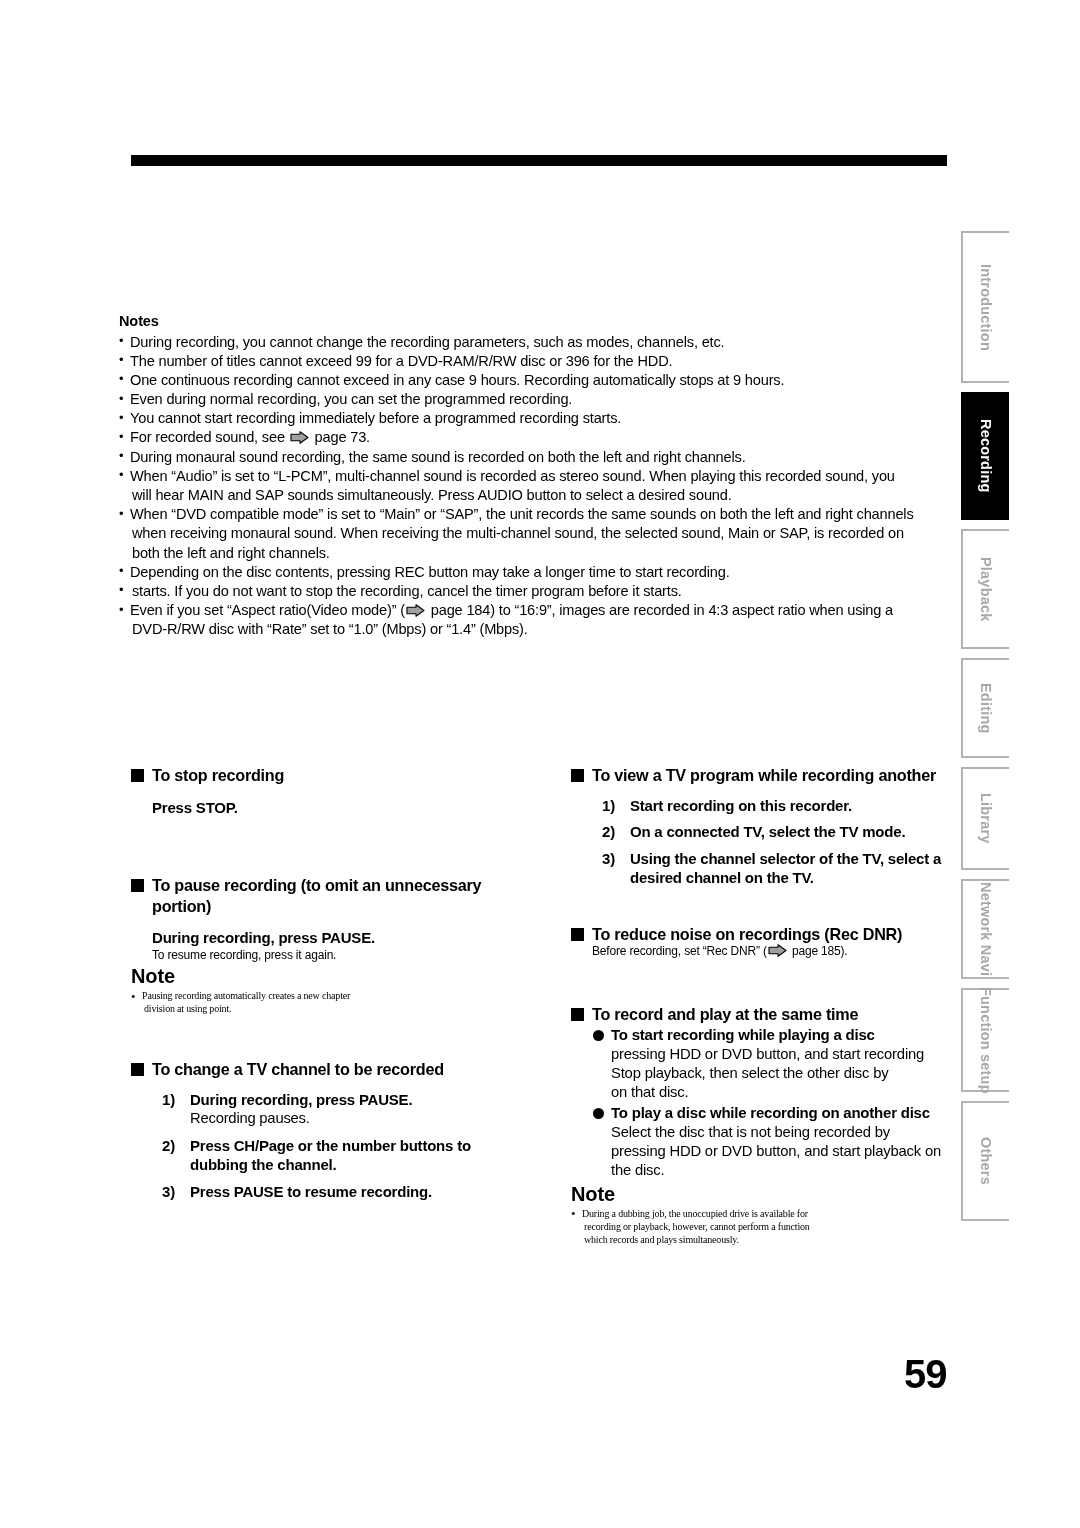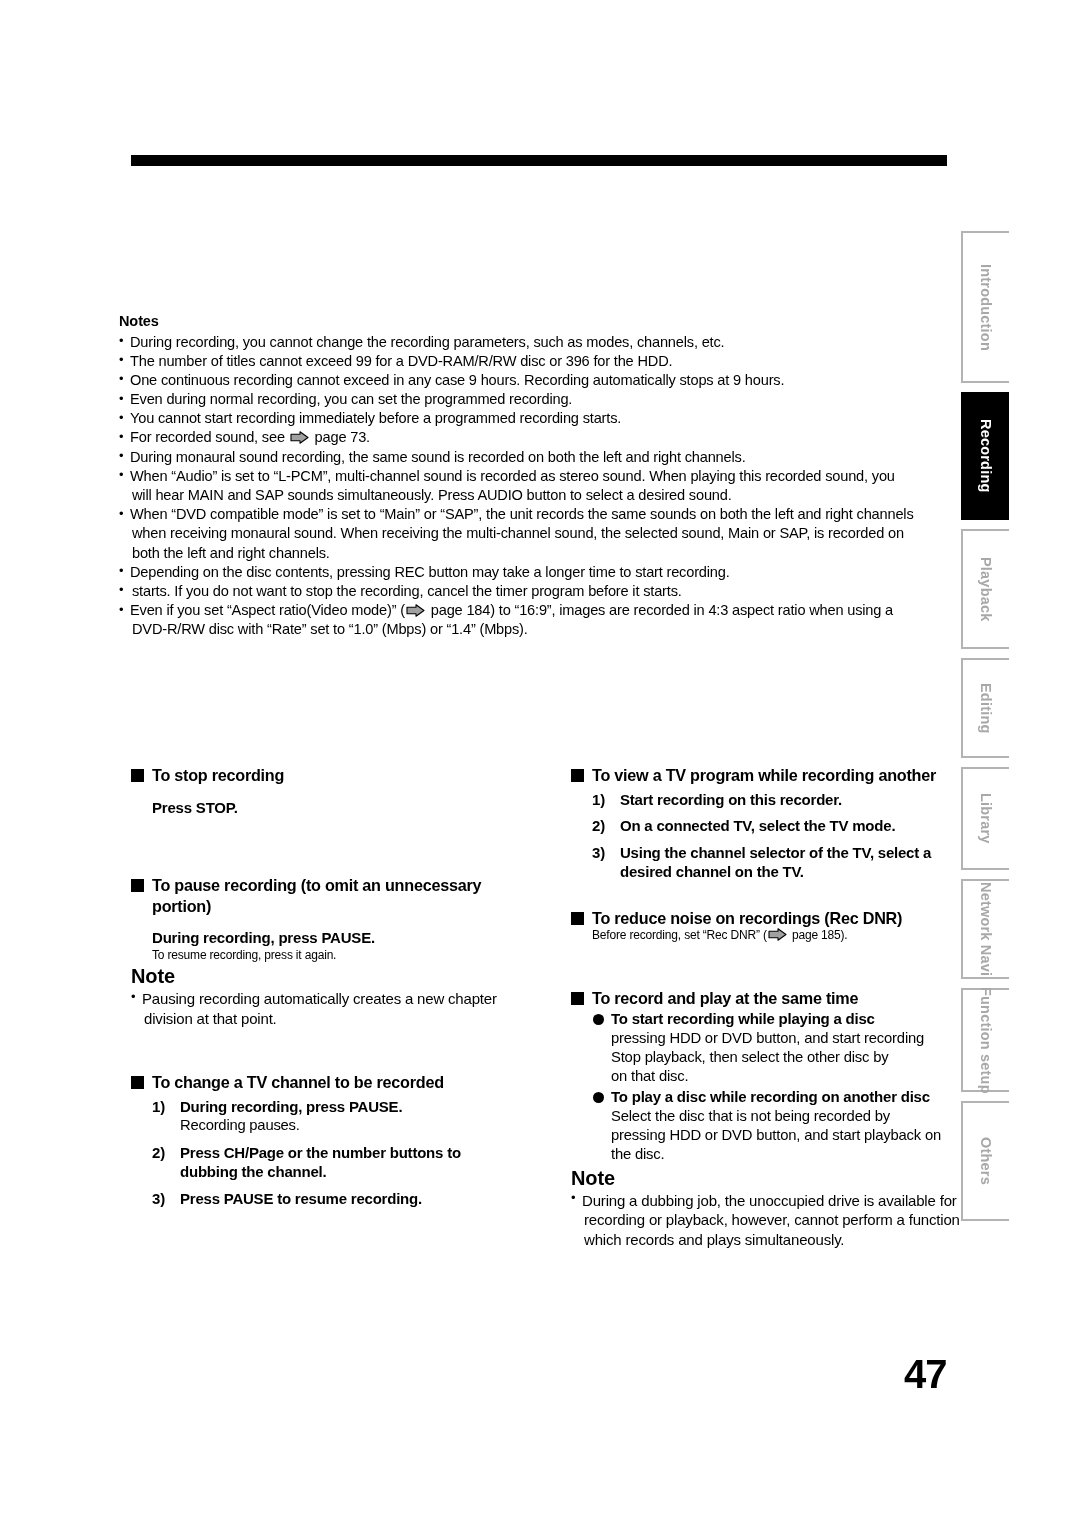--- a/index.html
+++ b/index.html
@@ -136,21 +136,21 @@
   .plain {
     font-size: 12px;
     letter-spacing: -0.18px;
     line-height: 1.3;
     margin: 0;
     padding-left: 21px;
   }
 
   ol.steps {
     list-style: none;
-    margin: 0;
+    margin: 10px;
     padding: 0 0 0 21px;
     counter-reset: st;
   }
   ol.steps > li {
     position: relative;
     padding-left: 28px;
     font-size: 15px;
     font-weight: bold;
     letter-spacing: -0.22px;
     line-height: 1.3;
@@ -211,23 +211,24 @@
     padding-left: 0;
   }
   ul.note-small {
     list-style: none;
     margin: 0;
     padding: 0;
   }
   ul.note-small > li {
     position: relative;
     padding-left: 11px;
-    font-size: 15px;
+    font-size: 10px;
     letter-spacing: -0.18px;
     line-height: 1.305;
+    font-family: Liberation Serif, serif;
   }
   ul.note-small > li::before {
     content: "\2022";
     position: absolute;
     left: 0;
     top: -0.5px;
     font-size: 13px;
   }
   ul.note-small > li .ind2 {
     display: block;
@@ -324,21 +325,21 @@
       <p class="lead">Press STOP.</p>
 
       <div class="gap-xl"></div>
 
       <h2 class="sec">To pause recording (to omit an unnecessary portion)</h2>
       <div class="gap-s"></div>
       <p class="lead">During recording, press PAUSE.</p>
       <p class="plain">To resume recording, press it again.</p>
       <div class="note-hd">Note</div>
       <ul class="note-small">
-        <li><span>Pausing recording automatically creates a new chapter</span><span class="ind2">division at that point.</span></li>
+        <li><span>Pausing recording automatically creates a new chapter</span><span class="ind2">division at using point.</span></li>
       </ul>
 
       <div class="gap-l"></div>
 
       <h2 class="sec">To change a TV channel to be recorded</h2>
       <ol class="steps">
         <li><span>During recording, press PAUSE.</span><span class="sub">Recording pauses.</span></li>
         <li><span>Press CH/Page or the number buttons to</span><br><span>dubbing the channel.</span></li>
         <li><span>Press PAUSE to resume recording.</span></li>
       </ol>
@@ -404,15 +405,15 @@
         <span class="lbl">Network Navi</span>
       </div>
     <div class="tab" style="height: 104px;">
         <span class="lbl">Function setup</span>
       </div>
     <div class="tab" style="height: 120px;">
         <span class="lbl">Others</span>
       </div>
   </div>
 
-  <div class="pageno">47</div>
+  <div class="pageno">59</div>
 
 </div>
 
 </body></html>

